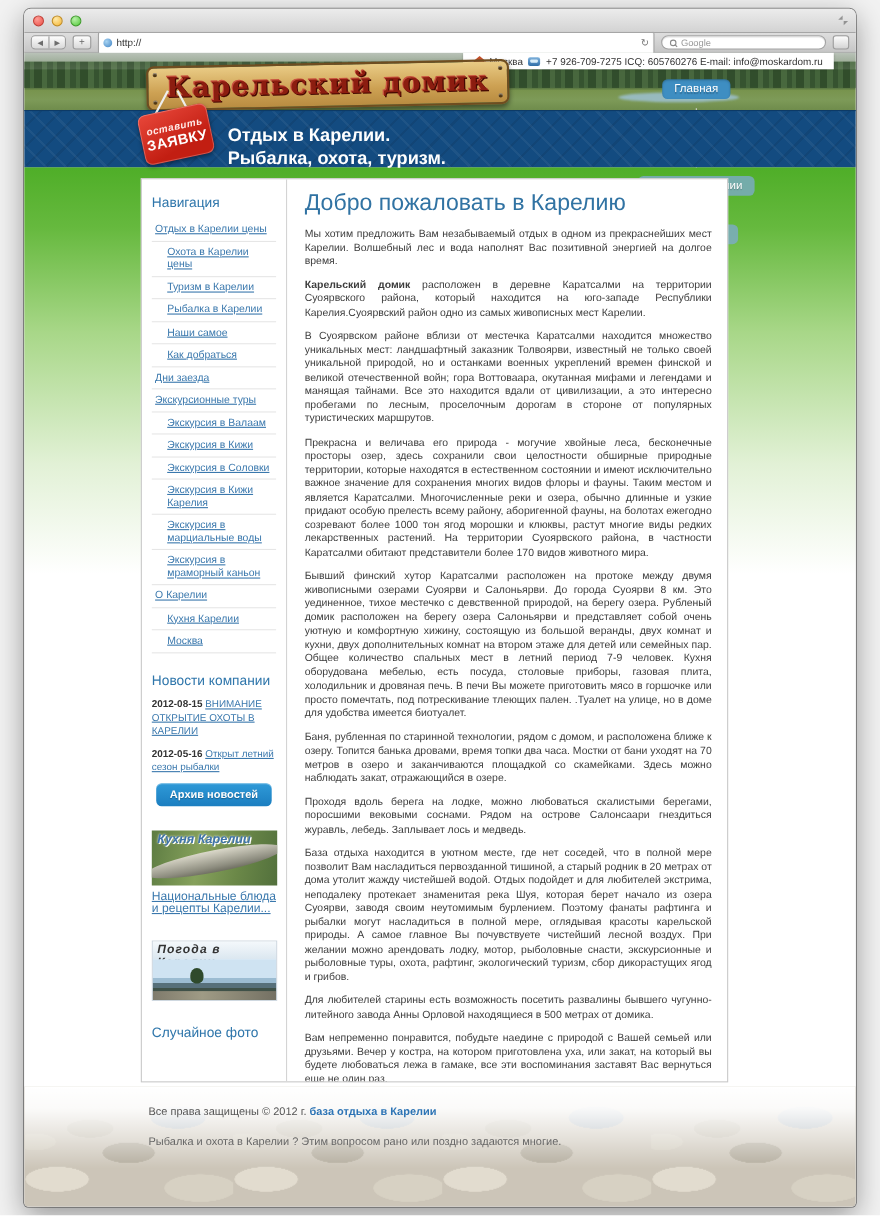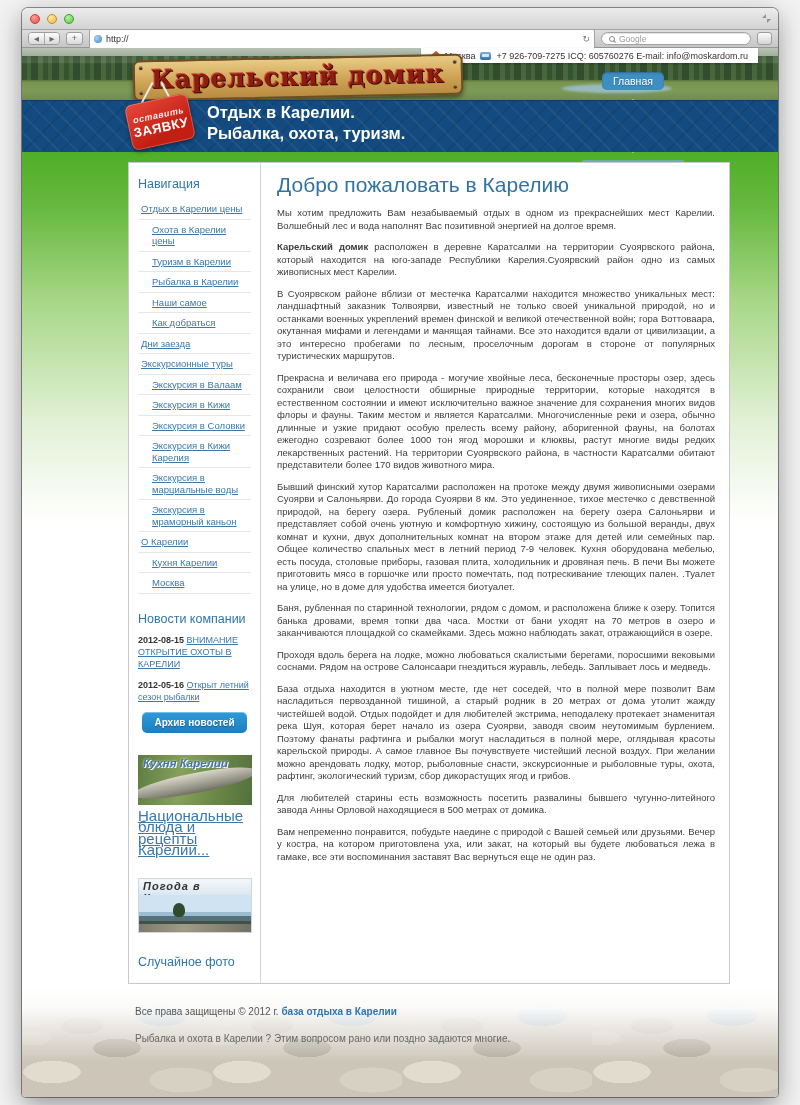--- a/index.html
+++ b/index.html
@@ -68,36 +68,36 @@
   .tnbtn { background:rgba(125,170,205,.78); color:#fff; border-radius:5px; padding:3px 11px; font-size:10.5px;
            text-shadow:0 1px 1px rgba(0,0,0,.25); white-space:nowrap; }
   .tnbtn.active { background:#3e8ec2; box-shadow:inset 0 1px 2px rgba(0,0,0,.25); }
   .tnsep { color:#d8d8d8; font-size:11px; }
 
   
   .hero { position:relative; height:52px; background:#134b80;
     background-image:repeating-linear-gradient(45deg, rgba(255,255,255,.05) 0 2px, rgba(255,255,255,0) 2px 13px),
                      repeating-linear-gradient(-45deg, rgba(0,0,0,.08) 0 2px, rgba(0,0,0,0) 2px 13px);
     border-top:1px solid #0d3a66; }
-  .herotext { margin-left:185px; padding-top:1px; color:#fff; font-weight:bold; font-size:16.5px; line-height:21px; }
+  .herotext { margin-left:185px; padding-top:12px; color:#fff; font-weight:bold; font-size:16.5px; line-height:21px; }
 
   .tagwrap { position:absolute; left:98px; top:-16px; width:80px; height:70px; z-index:5; }
   .str { position:absolute; width:2px; height:24px; background:#eee; top:-4px; }
   .str.a { left:26px; transform:rotate(28deg); }
   .str.b { left:46px; transform:rotate(-28deg); }
   .tagbody { position:absolute; left:8px; top:14px; width:64px; height:46px; transform:rotate(-12deg);
              background:linear-gradient(160deg,#e8473a,#c21e12 70%); border-radius:7px;
              box-shadow:0 2px 4px rgba(0,0,0,.4), inset 0 0 0 1px rgba(255,255,255,.25);
              display:flex; flex-direction:column; align-items:center; justify-content:center; }
   .tagline1 { font-style:italic; font-size:9px; color:#ffe9e6; font-weight:bold; letter-spacing:.5px; }
   .tagline2 { font-size:13px; font-weight:bold; color:#fff; letter-spacing:.5px; }
 
   
   .greenband { height:836px; background:linear-gradient(180deg,#4fae28 0,#66b93e 55px,#a8d788 150px,#e2f1d6 270px,#ffffff 370px); }
-  .contentbox { margin-left:106px; width:602px; height:822px; position:relative; top:10px;
+  .contentbox { margin-left:106px; width:534px; height:822px; position:relative; top:10px;
                 background:#fff; border:1px solid #c9c9c9; display:flex; overflow:hidden; }
   .sidebar { width:132px; flex:none; border-right:1px solid #d4d4d4; padding:14px 9px 0 9px; }
   .maincol { flex:1; padding:8px 14px 0 16px; }
 
   .sb-h { color:#2f76ab; font-size:12.5px; margin-bottom:8px; }
   .snav { display:block; color:#3a78ad; font-size:9.5px; line-height:11.5px; text-decoration:underline;
           padding:4px 0 4px 3px; border-bottom:1px solid #e6e6e6; }
   .snav.sub { padding-left:14px; }
   .sb-news { margin-top:18px; }
   .newsitem { font-size:9px; line-height:12px; margin-bottom:9px; }
@@ -108,21 +108,21 @@
               box-shadow:inset 0 1px 0 rgba(255,255,255,.35); }
   .sb-center { text-align:center; margin:4px 0 14px; }
 
   .widget { margin-top:22px; }
   .fishimg { position:relative; width:114px; height:50px; overflow:hidden;
              background:linear-gradient(100deg,#5d7c42,#86a15c 38%,#6b8848 68%,#52703c); }
   .fishbody { position:absolute; left:-6px; top:18px; width:126px; height:20px; border-radius:50%;
               transform:rotate(-11deg); background:linear-gradient(#e0dcd0,#8f8d82 75%,#6e6c62); opacity:.95; }
   .imgtitle { position:absolute; left:5px; top:2px; font-style:italic; font-weight:bold; font-size:11.5px;
               color:#3f74a8; text-shadow:0 0 2px #fff,1px 1px 0 #fff; }
-  .fishcaption { display:block; margin-top:5px; font-size:15px; line-height:11.5px; color:#3a78ad; text-decoration:underline; }
+  .fishcaption { display:block; margin-top:5px; font-size:11px; line-height:11.5px; color:#3a78ad; text-decoration:underline; }
 
   .weatherbox { width:114px; border:1px solid #cfd8e0; }
   .weathertitle { height:16px; background:linear-gradient(#f4f8fb,#dbe7f0); color:#333; font-style:italic; font-weight:bold;
                   font-size:11px; padding:1px 4px; letter-spacing:1px; }
   .weatherimg { position:relative; height:37px; overflow:hidden;
                 background:linear-gradient(180deg,#cfe3f2 0 45%,#9cbcd2 45% 58%,#57707a 58% 70%,#3f5148 70% 100%); }
   .wtree { position:absolute; left:34px; top:8px; width:12px; height:14px; border-radius:50% 50% 40% 40%;
            background:#2f4a2c; }
   .wshore { position:absolute; left:0; bottom:0; width:100%; height:8px;
             background:linear-gradient(90deg,#8a8272,#b0a890 40%,#7d7668); opacity:.85; }

